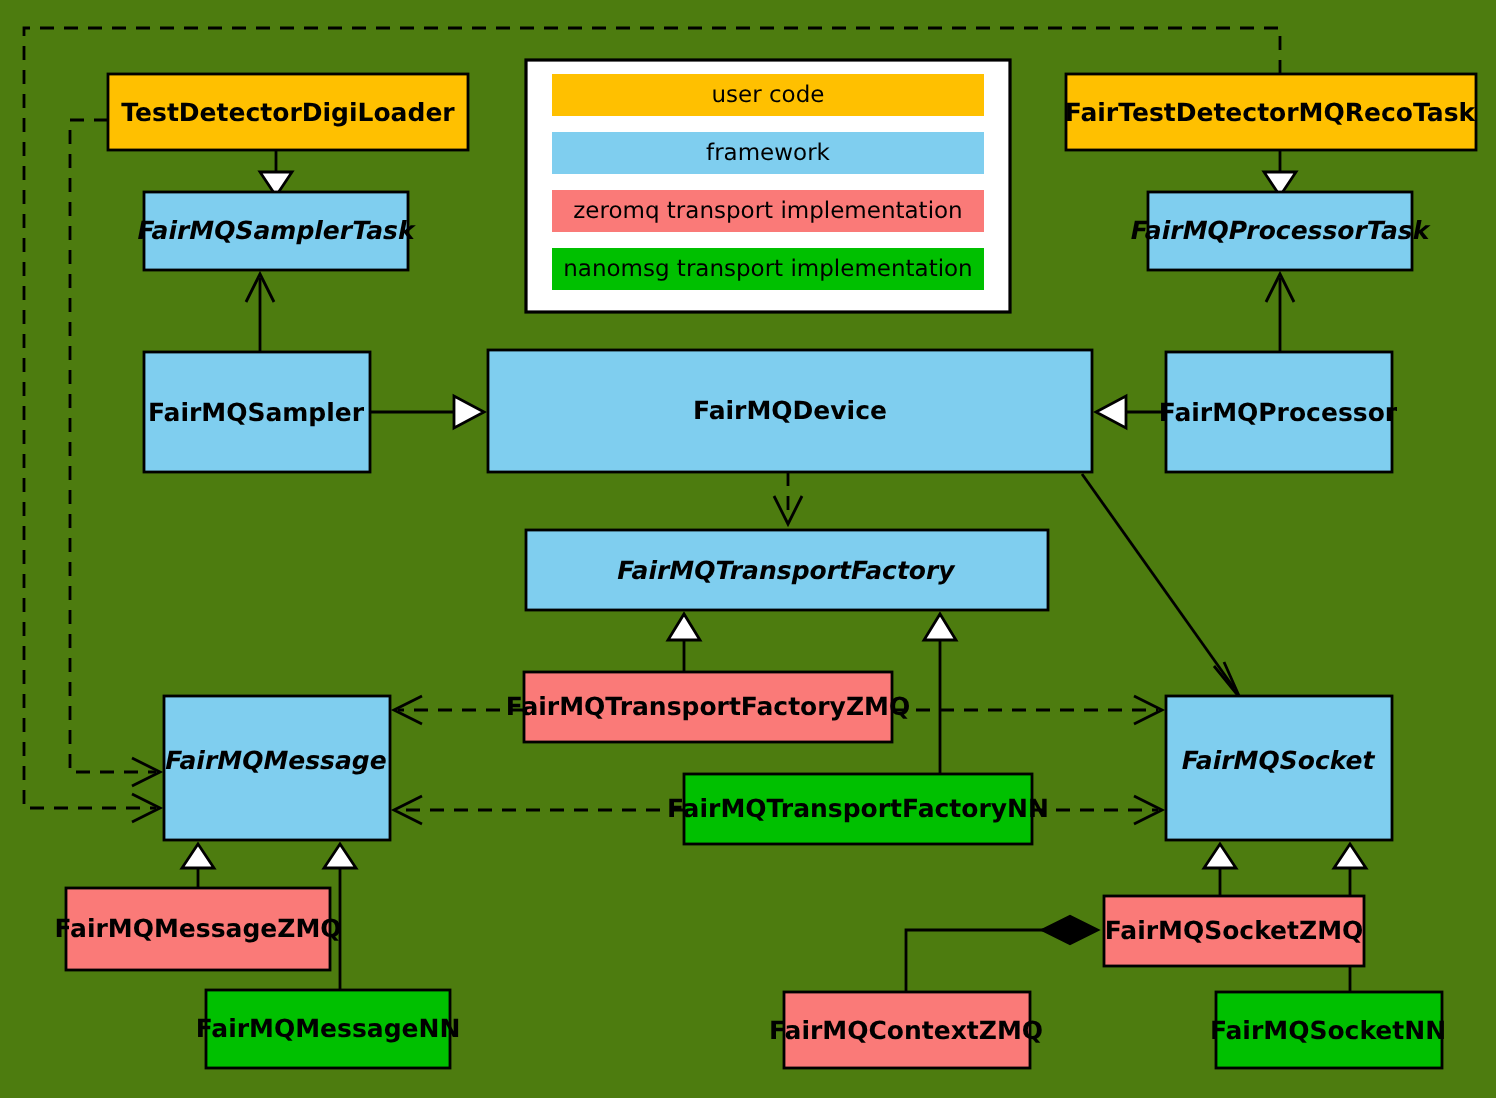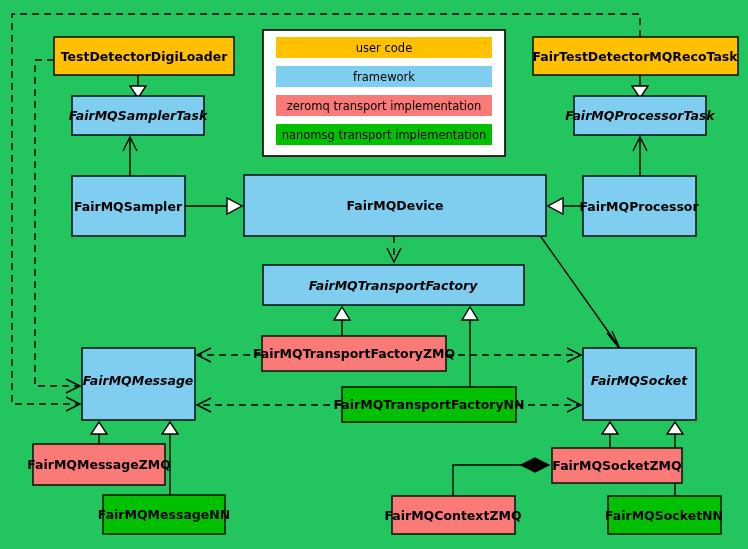--- a/index.html
+++ b/index.html
@@ -4,21 +4,21 @@
 <style>
   html, body {
     margin: 0;
     padding: 0;
     background: #ffffff;
   }
   #diagram-root {
     position: relative;
     width: 748px;
     height: 549px;
-    background: #22c55e;
+    background: #4d7c0f;
     font-family: "DejaVu Sans", sans-serif;
     overflow: hidden;
   }
   svg.diagram-svg {
     position: absolute;
     top: 0;
     left: 0;
     width: 748px;
     height: 549px;
   }

